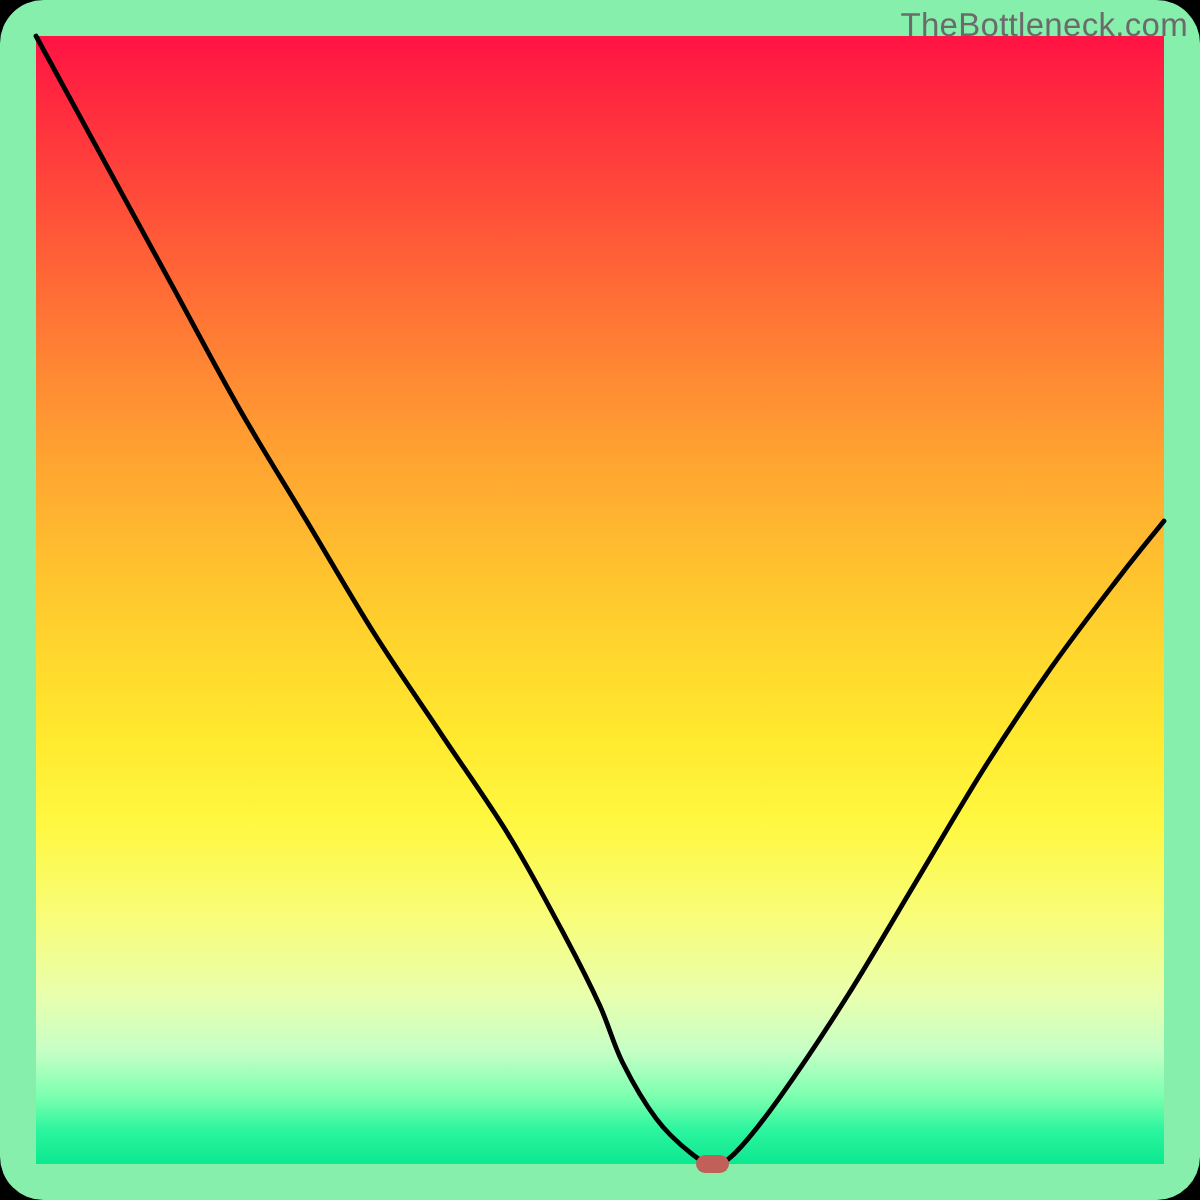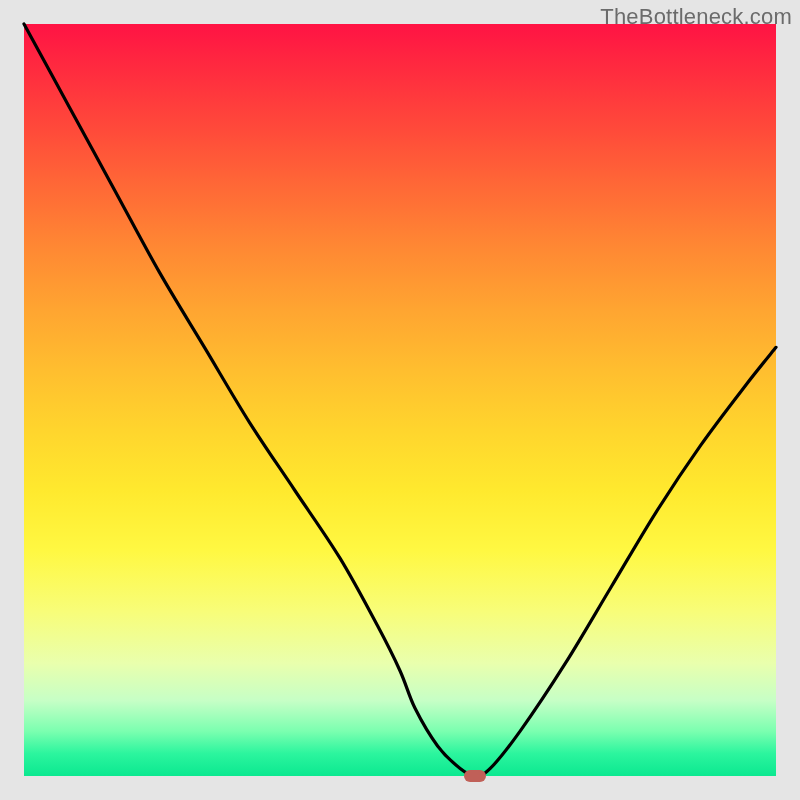--- a/index.html
+++ b/index.html
@@ -10,21 +10,22 @@
     background: #000;
     overflow: hidden;
     font-family: Arial, Helvetica, sans-serif;
   }
   .frame {
     position: absolute;
     left: 0;
     top: 0;
     width: 800px;
     height: 800px;
-    background: #e5e5e5;
+    background: #86efac;
+    border-radius: 29px;
   }
   .plot-area {
     position: absolute;
     left: 24px;
     top: 24px;
     width: 752px;
     height: 752px;
     
     background: linear-gradient(to bottom,
       #ff1344 0%,

